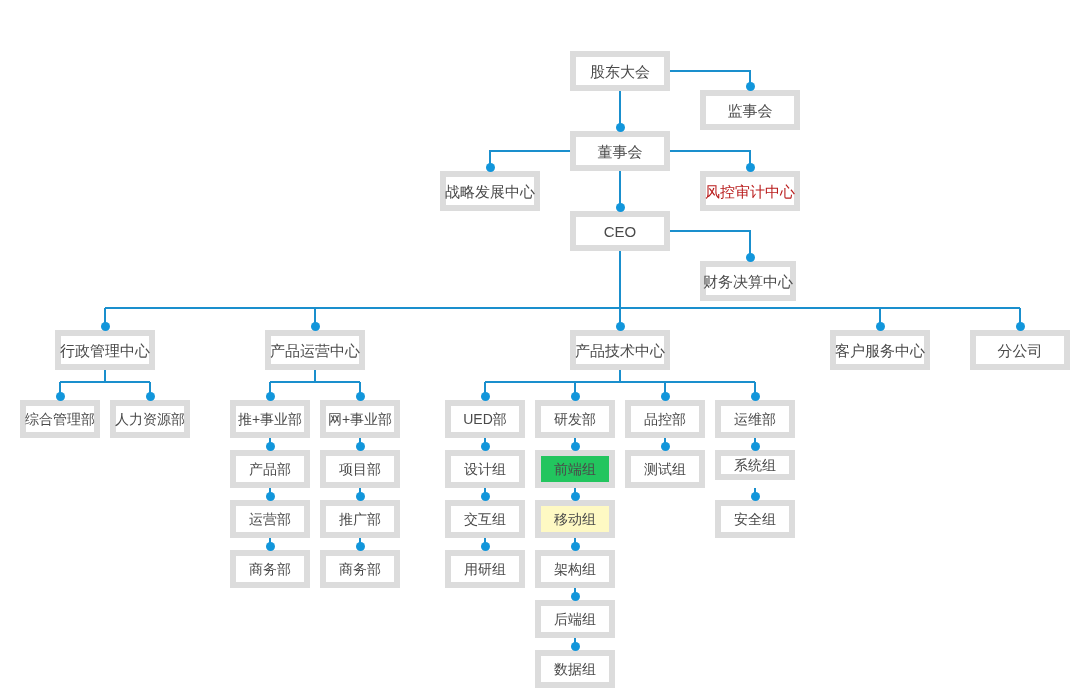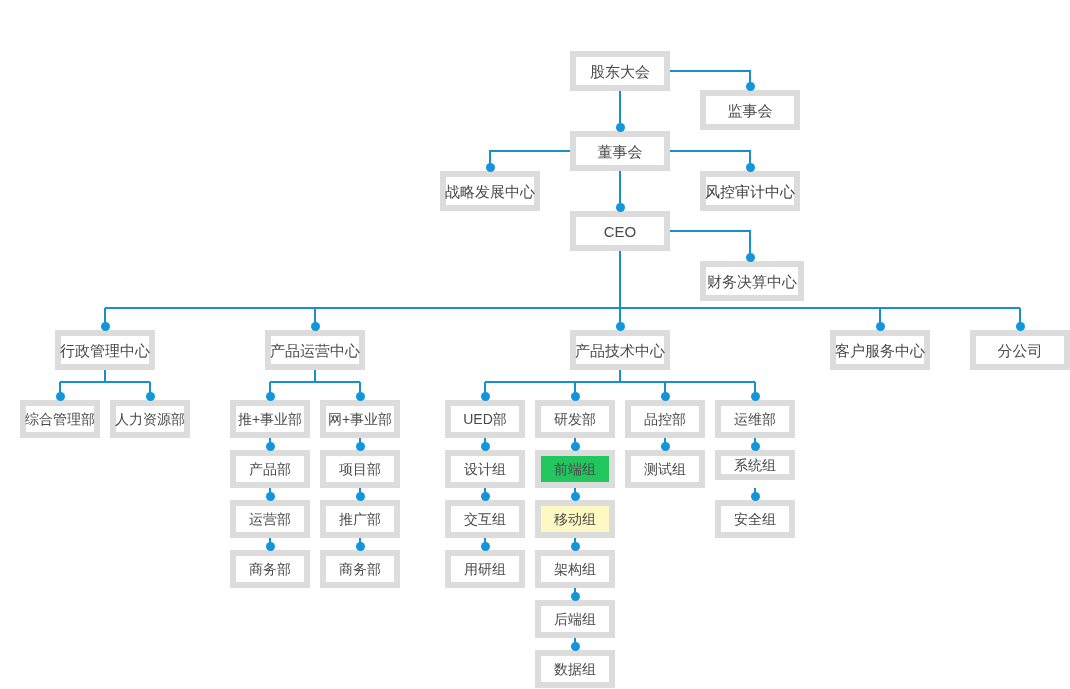--- a/index.html
+++ b/index.html
@@ -116,23 +116,23 @@
     <div class="dot" style="left: 265.5px; top: 541.5px; background: rgb(18, 150, 219);"></div>
     <div class="dot" style="left: 355.5px; top: 541.5px; background: rgb(18, 150, 219);"></div>
     <div class="dot" style="left: 480.5px; top: 541.5px; background: rgb(18, 150, 219);"></div>
     <div class="dot" style="left: 570.5px; top: 541.5px; background: rgb(18, 150, 219);"></div>
     <div class="dot" style="left: 570.5px; top: 591.5px; background: rgb(18, 150, 219);"></div>
     <div class="dot" style="left: 570.5px; top: 641.5px; background: rgb(18, 150, 219);"></div>
     <div class="node" style="left: 570px; top: 51px; width: 100px; height: 40px; border-color: rgb(220, 220, 220); background: rgb(255, 255, 255); color: rgb(74, 74, 74);">股东大会</div>
     <div class="node" style="left: 700px; top: 90px; width: 100px; height: 40px; border-color: rgb(220, 220, 220); background: rgb(255, 255, 255); color: rgb(74, 74, 74);">监事会</div>
     <div class="node" style="left: 570px; top: 131px; width: 100px; height: 40px; border-color: rgb(220, 220, 220); background: rgb(255, 255, 255); color: rgb(74, 74, 74);">董事会</div>
     <div class="node" style="left: 440px; top: 171px; width: 100px; height: 40px; border-color: rgb(220, 220, 220); background: rgb(255, 255, 255); color: rgb(74, 74, 74);">战略发展中心</div>
-    <div class="node" style="left: 700px; top: 171px; width: 100px; height: 40px; border-color: rgb(220, 220, 220); background: rgb(255, 255, 255); color: #404040;">风控审计中心</div>
+    <div class="node" style="left: 700px; top: 171px; width: 100px; height: 40px; border-color: rgb(220, 220, 220); background: rgb(255, 255, 255); color: #b91c1c;">风控审计中心</div>
     <div class="node" style="left: 570px; top: 211px; width: 100px; height: 40px; border-color: rgb(220, 220, 220); background: rgb(255, 255, 255); color: rgb(74, 74, 74);">CEO</div>
-    <div class="node" style="left: 700px; top: 261px; width: 104px; height: 40px; border-color: rgb(220, 220, 220); background: rgb(255, 255, 255); color: rgb(74, 74, 74); text-align: right;">财务决算中心</div>
+    <div class="node" style="left: 700px; top: 261px; width: 96px; height: 40px; border-color: rgb(220, 220, 220); background: rgb(255, 255, 255); color: rgb(74, 74, 74); text-align: right;">财务决算中心</div>
     <div class="node" style="left: 55px; top: 330px; width: 100px; height: 40px; border-color: rgb(220, 220, 220); background: rgb(255, 255, 255); color: rgb(74, 74, 74);">行政管理中心</div>
     <div class="node" style="left: 265px; top: 330px; width: 100px; height: 40px; border-color: rgb(220, 220, 220); background: rgb(255, 255, 255); color: rgb(74, 74, 74);">产品运营中心</div>
     <div class="node" style="left: 570px; top: 330px; width: 100px; height: 40px; border-color: rgb(220, 220, 220); background: rgb(255, 255, 255); color: rgb(74, 74, 74);">产品技术中心</div>
     <div class="node" style="left: 830px; top: 330px; width: 100px; height: 40px; border-color: rgb(220, 220, 220); background: rgb(255, 255, 255); color: rgb(74, 74, 74);">客户服务中心</div>
     <div class="node" style="left: 970px; top: 330px; width: 100px; height: 40px; border-color: rgb(220, 220, 220); background: rgb(255, 255, 255); color: rgb(74, 74, 74);">分公司</div>
     <div class="node leaf" style="left: 20px; top: 400px; width: 80px; height: 38px; border-color: rgb(220, 220, 220); background: rgb(255, 255, 255); color: rgb(74, 74, 74);">综合管理部</div>
     <div class="node leaf" style="left: 110px; top: 400px; width: 80px; height: 38px; border-color: rgb(220, 220, 220); background: rgb(255, 255, 255); color: rgb(74, 74, 74);">人力资源部</div>
     <div class="node leaf" style="left: 230px; top: 400px; width: 80px; height: 38px; border-color: rgb(220, 220, 220); background: rgb(255, 255, 255); color: rgb(74, 74, 74);">推+事业部</div>
     <div class="node leaf" style="left: 230px; top: 450px; width: 80px; height: 38px; border-color: rgb(220, 220, 220); background: rgb(255, 255, 255); color: rgb(74, 74, 74);">产品部</div>
     <div class="node leaf" style="left: 230px; top: 500px; width: 80px; height: 38px; border-color: rgb(220, 220, 220); background: rgb(255, 255, 255); color: rgb(74, 74, 74);">运营部</div>

